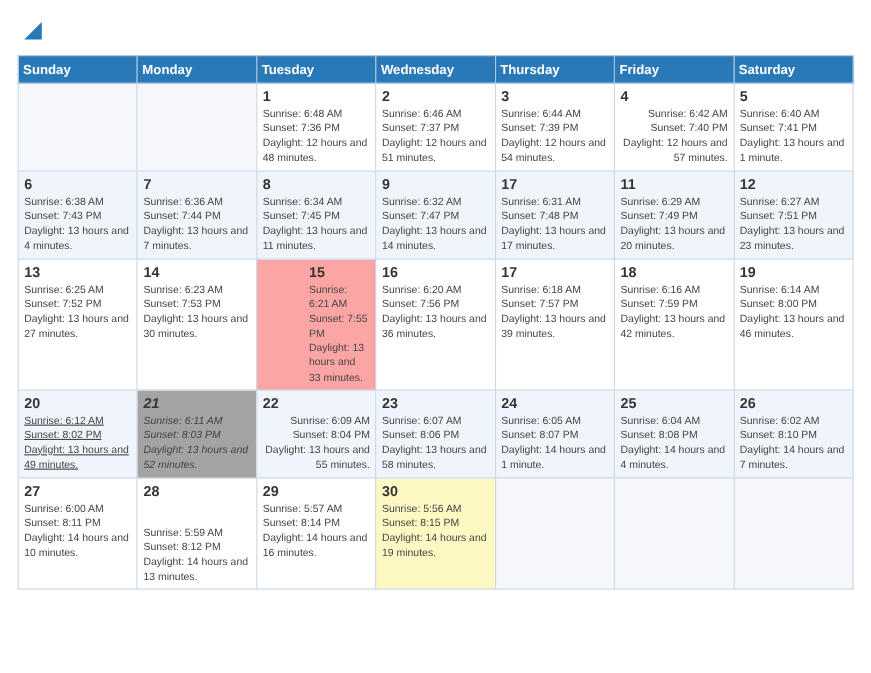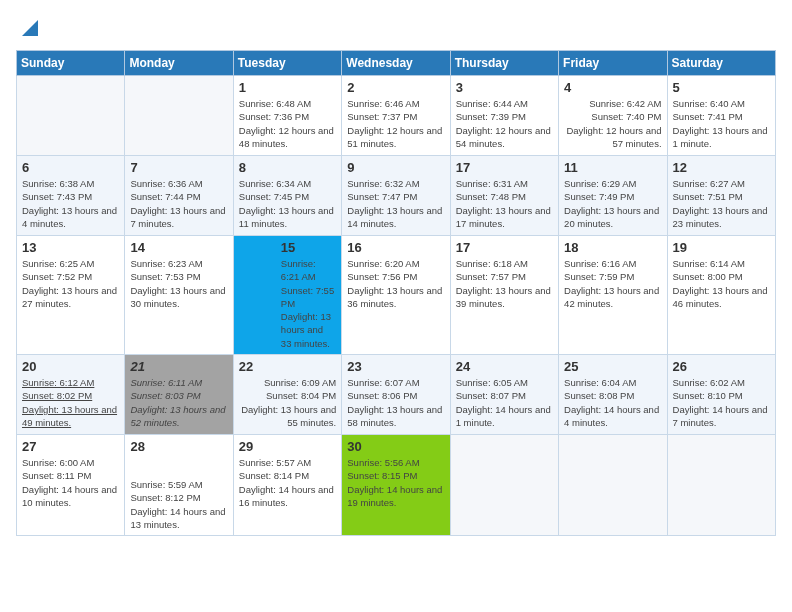--- a/index.html
+++ b/index.html
@@ -213,21 +213,21 @@
           <div class="day-info" style="white-space: pre-line;">Sunrise: 6:25 AM
 Sunset: 7:52 PM
 Daylight: 13 hours and 27 minutes.</div>
         </td>
         <td style="background: rgb(255, 255, 255);">
           <span class="day-number">14</span>
           <div class="day-info" style="white-space: pre-line;">Sunrise: 6:23 AM
 Sunset: 7:53 PM
 Daylight: 13 hours and 30 minutes.</div>
         </td>
-        <td style="background: #0ea5e9; padding-left: 47px;">
+        <td style="background: #fca5a5; padding-left: 47px;">
           <span class="day-number">15</span>
           <div class="day-info" style="white-space: pre-line;">Sunrise: 6:21 AM
 Sunset: 7:55 PM
 Daylight: 13 hours and 33 minutes.</div>
         </td>
         <td style="background: rgb(255, 255, 255);">
           <span class="day-number">16</span>
           <div class="day-info" style="white-space: pre-line;">Sunrise: 6:20 AM
 Sunset: 7:56 PM
 Daylight: 13 hours and 36 minutes.</div>
@@ -307,21 +307,21 @@
           <div class="day-info" style="white-space: pre-line; margin-top: 24px;">Sunrise: 5:59 AM
 Sunset: 8:12 PM
 Daylight: 14 hours and 13 minutes.</div>
         </td>
         <td style="background: rgb(255, 255, 255);">
           <span class="day-number">29</span>
           <div class="day-info" style="white-space: pre-line;">Sunrise: 5:57 AM
 Sunset: 8:14 PM
 Daylight: 14 hours and 16 minutes.</div>
         </td>
-        <td style="background: #84cc16;">
+        <td style="background: #fef9c3;">
           <span class="day-number">30</span>
           <div class="day-info" style="white-space: pre-line;">Sunrise: 5:56 AM
 Sunset: 8:15 PM
 Daylight: 14 hours and 19 minutes.</div>
         </td>
         <td class="empty"></td>
         <td class="empty"></td>
         <td class="empty"></td>
       </tr>
     </tbody>

